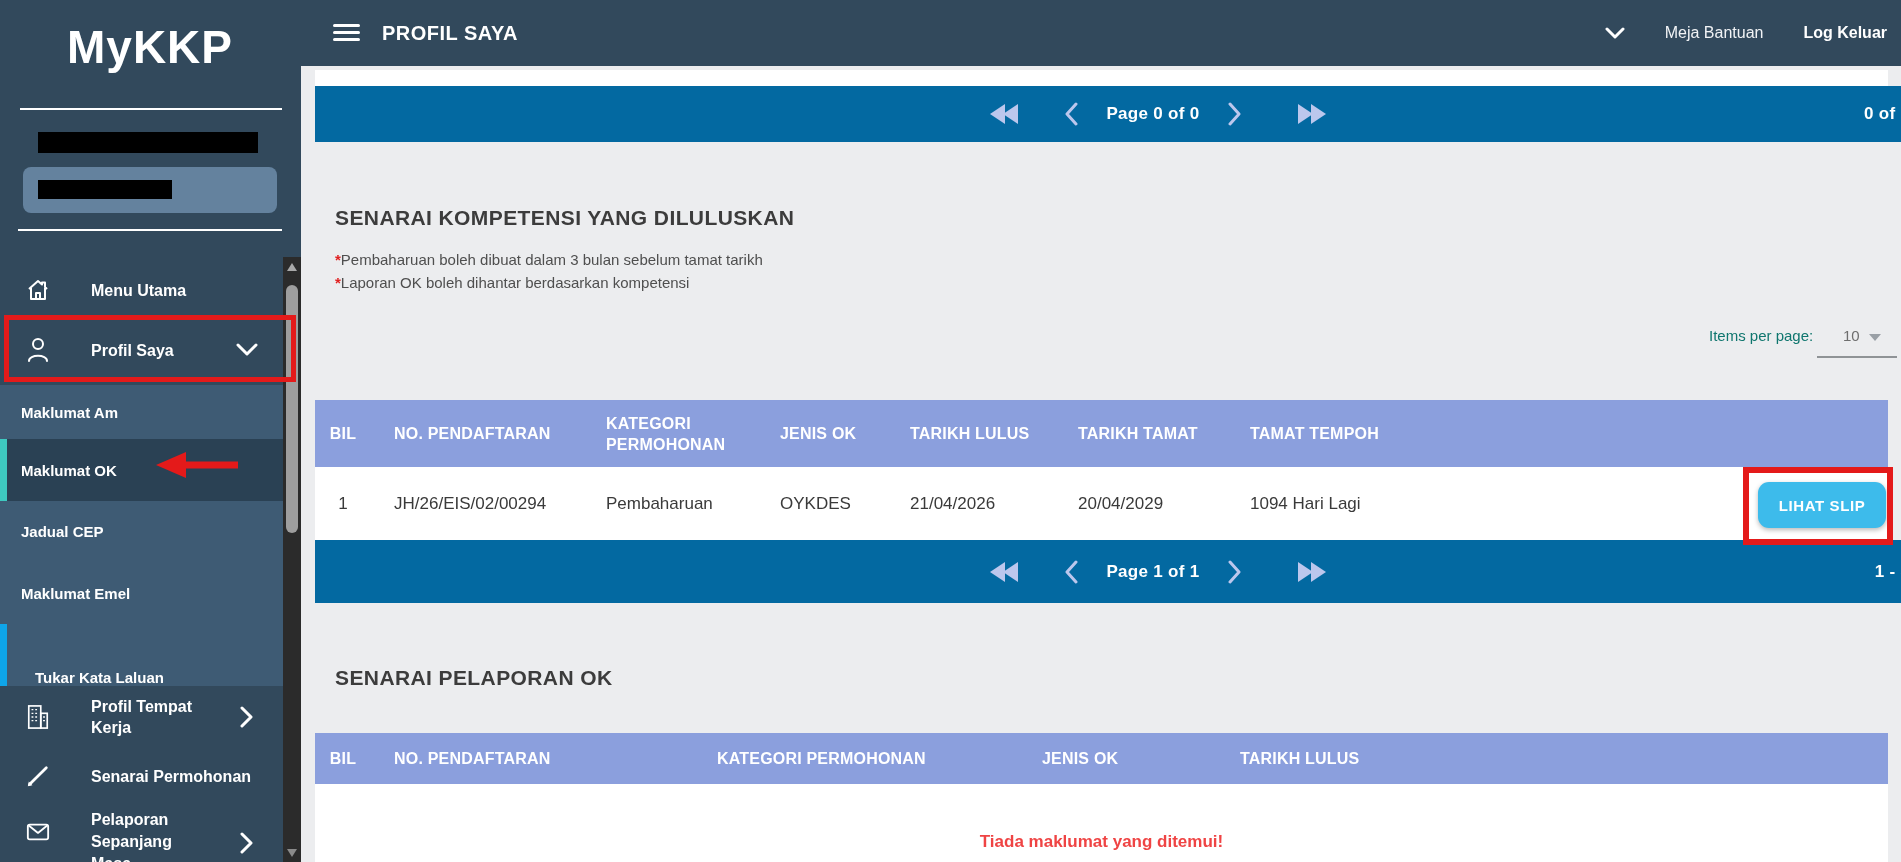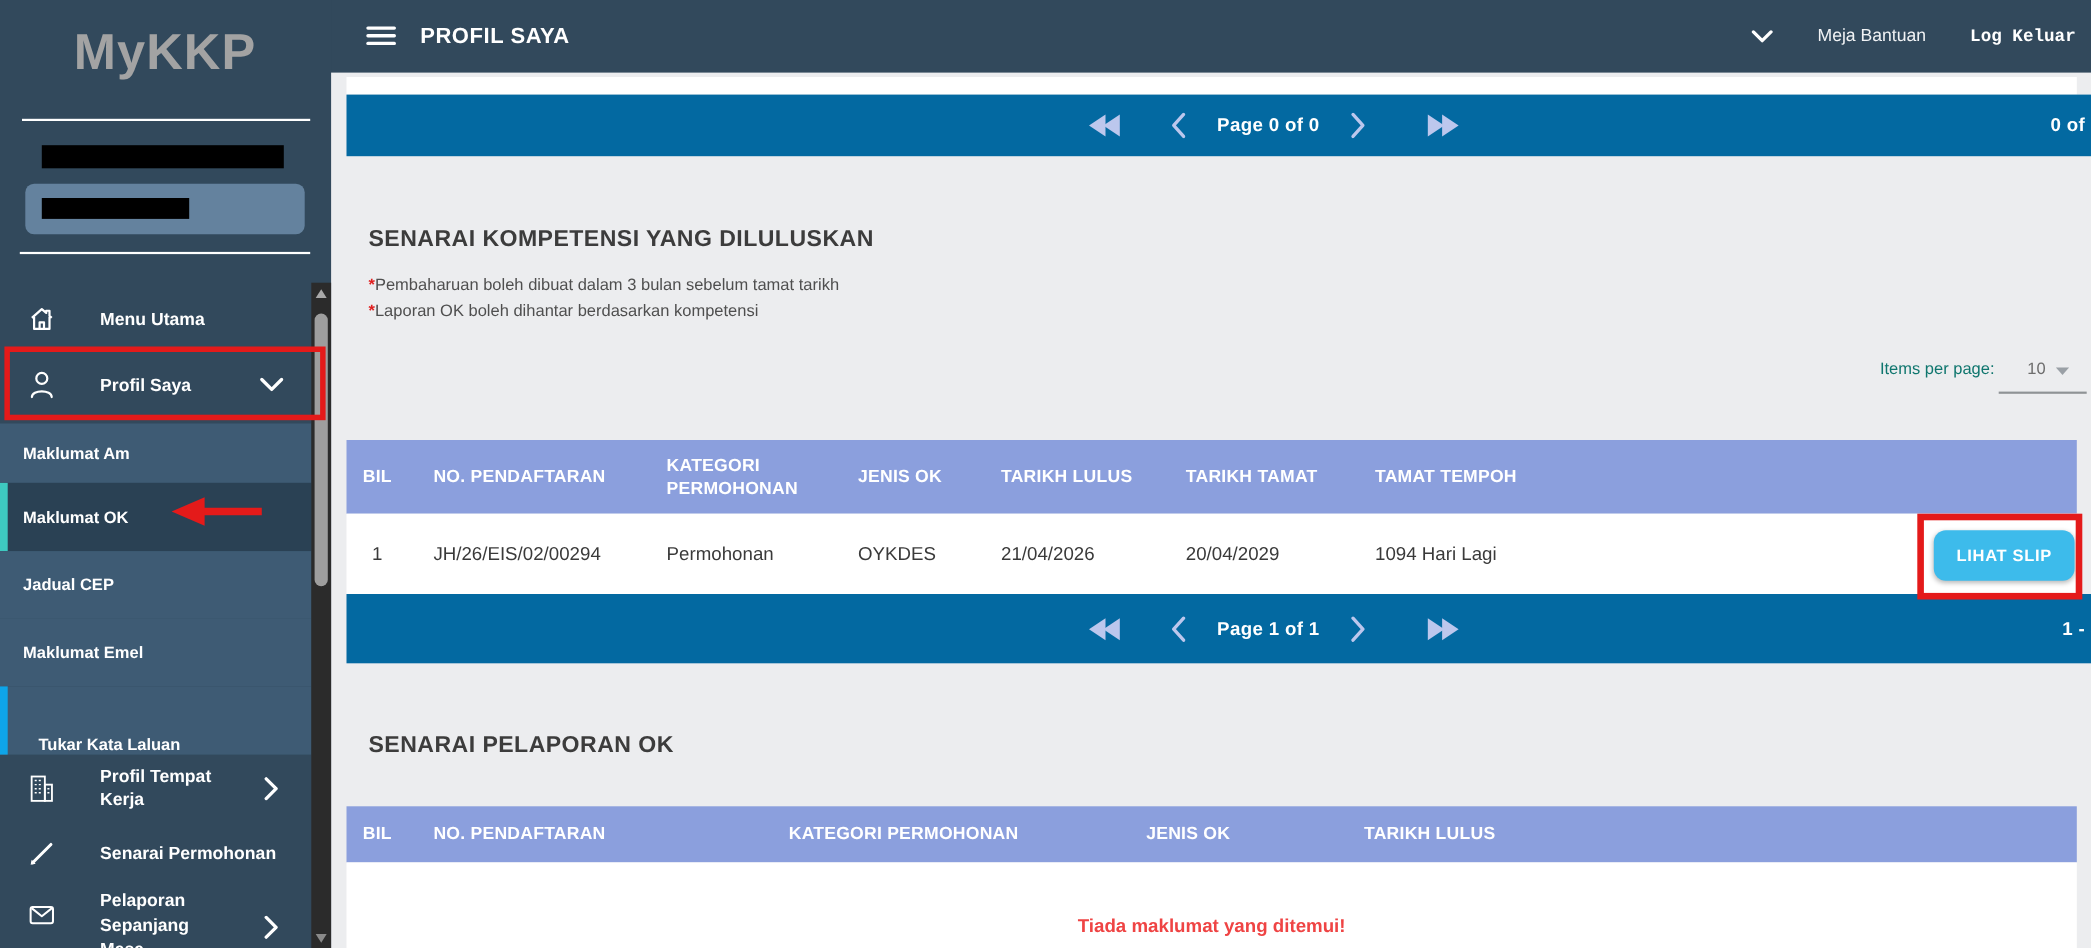--- a/index.html
+++ b/index.html
@@ -10,25 +10,25 @@
   }
   
   .topbar{position:absolute;left:0;top:0;width:1901px;height:66px;background:#32495C;z-index:5;}
   .hamburger{position:absolute;left:333px;top:24px;width:27px;height:18px;cursor:pointer;}
   .hamburger span{display:block;width:27px;height:3px;background:#fff;border-radius:2px;margin-bottom:4px;}
   .page-title{position:absolute;left:382px;top:0;height:66px;line-height:66px;color:#fff;
     font-size:20px;font-weight:700;letter-spacing:.5px;}
   .topbar-right{position:absolute;right:12px;top:0;height:66px;display:flex;align-items:center;gap:40px;color:#fff;}
   .top-chevron{width:20px;height:12px;display:block;cursor:pointer;}
   .meja{font-size:16px;color:#f1f3f5;cursor:pointer;}
-  .logkeluar{font-size:16px;font-weight:700;cursor:pointer;margin-right:2px;font-family:Liberation Mono, monospace;}
+  .logkeluar{font-size:16px;font-weight:700;cursor:pointer;margin-right:2px;}
 
   
   .sidebar{position:absolute;left:0;top:0;width:301px;height:862px;background:#32495C;z-index:6;}
-  .logo{position:absolute;left:0;top:20px;width:300px;text-align:center;color:#a3a3a3;
+  .logo{position:absolute;left:0;top:20px;width:300px;text-align:center;color:#ffffff;
     font-size:46px;font-weight:800;letter-spacing:1px;}
   .divider1{position:absolute;left:20px;top:108px;width:262px;height:2px;background:#fff;}
   .redact-a{position:absolute;left:38px;top:132px;width:220px;height:21px;background:#000;}
   .userbox{position:absolute;left:23px;top:167px;width:254px;height:46px;background:#64829E;border-radius:8px;}
   .redact-b{position:absolute;left:15px;top:13px;width:134px;height:19px;background:#000;}
   .divider2{position:absolute;left:18px;top:229px;width:264px;height:2px;background:#fff;}
 
   .mi{position:absolute;left:0;width:283px;display:flex;align-items:center;color:#fff;
     font-size:16px;font-weight:700;cursor:pointer;}
   .mi .ico{position:absolute;left:26px;width:24px;display:flex;justify-content:center;}
@@ -299,21 +299,21 @@
   <div class="th c3 wrap">KATEGORI PERMOHONAN</div>
   <div class="th c4">JENIS OK</div>
   <div class="th c5">TARIKH LULUS</div>
   <div class="th c6">TARIKH TAMAT</div>
   <div class="th c7">TAMAT TEMPOH</div>
 </div>
 
 <div class="trow">
   <div class="td c1">1</div>
   <div class="td c2">JH/26/EIS/02/00294</div>
-  <div class="td c3">Permohonan</div>
+  <div class="td c3">Pembaharuan</div>
   <div class="td c4">OYKDES</div>
   <div class="td c5">21/04/2026</div>
   <div class="td c6">20/04/2029</div>
   <div class="td c7">1094 Hari Lagi</div>
   <button class="slip-btn">LIHAT SLIP</button>
 </div>
 <div class="annot-box-slip"></div>
 
 <div class="pagbar pagbar-2">
   <div class="pag-center">

